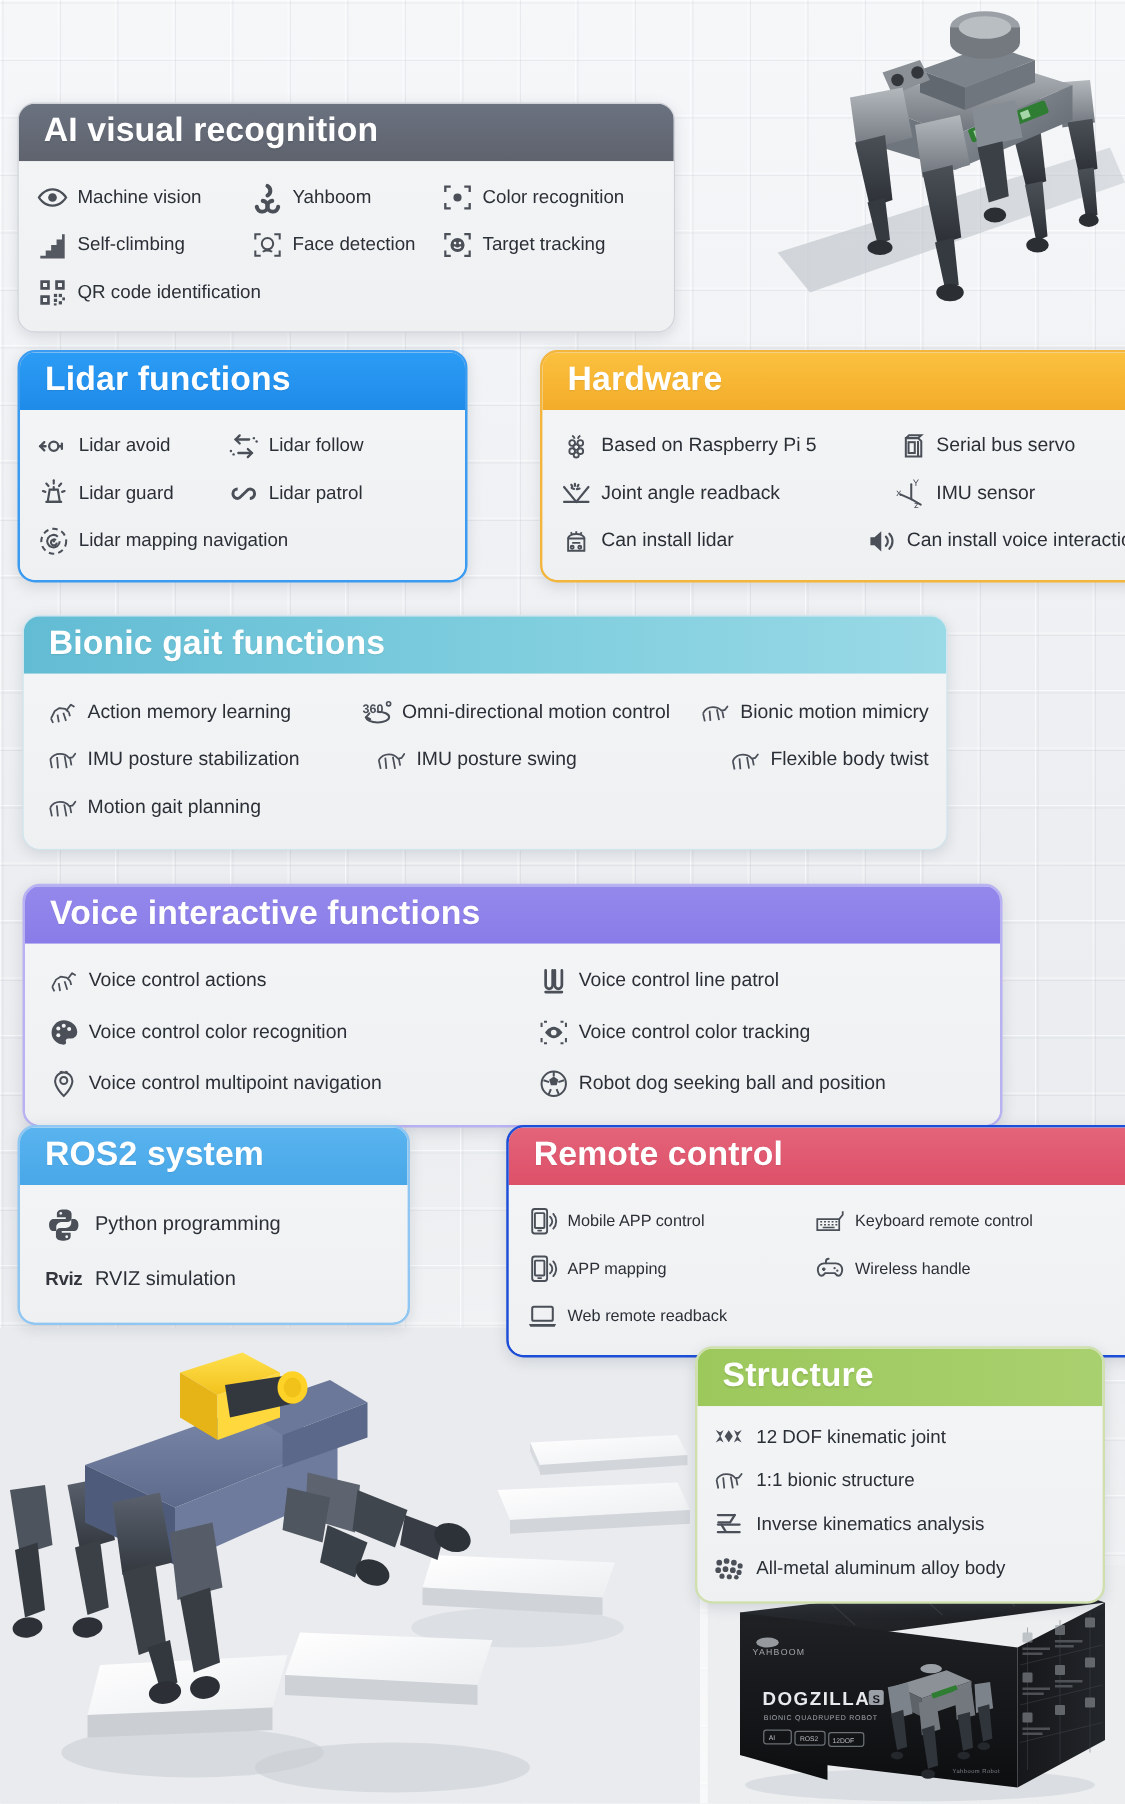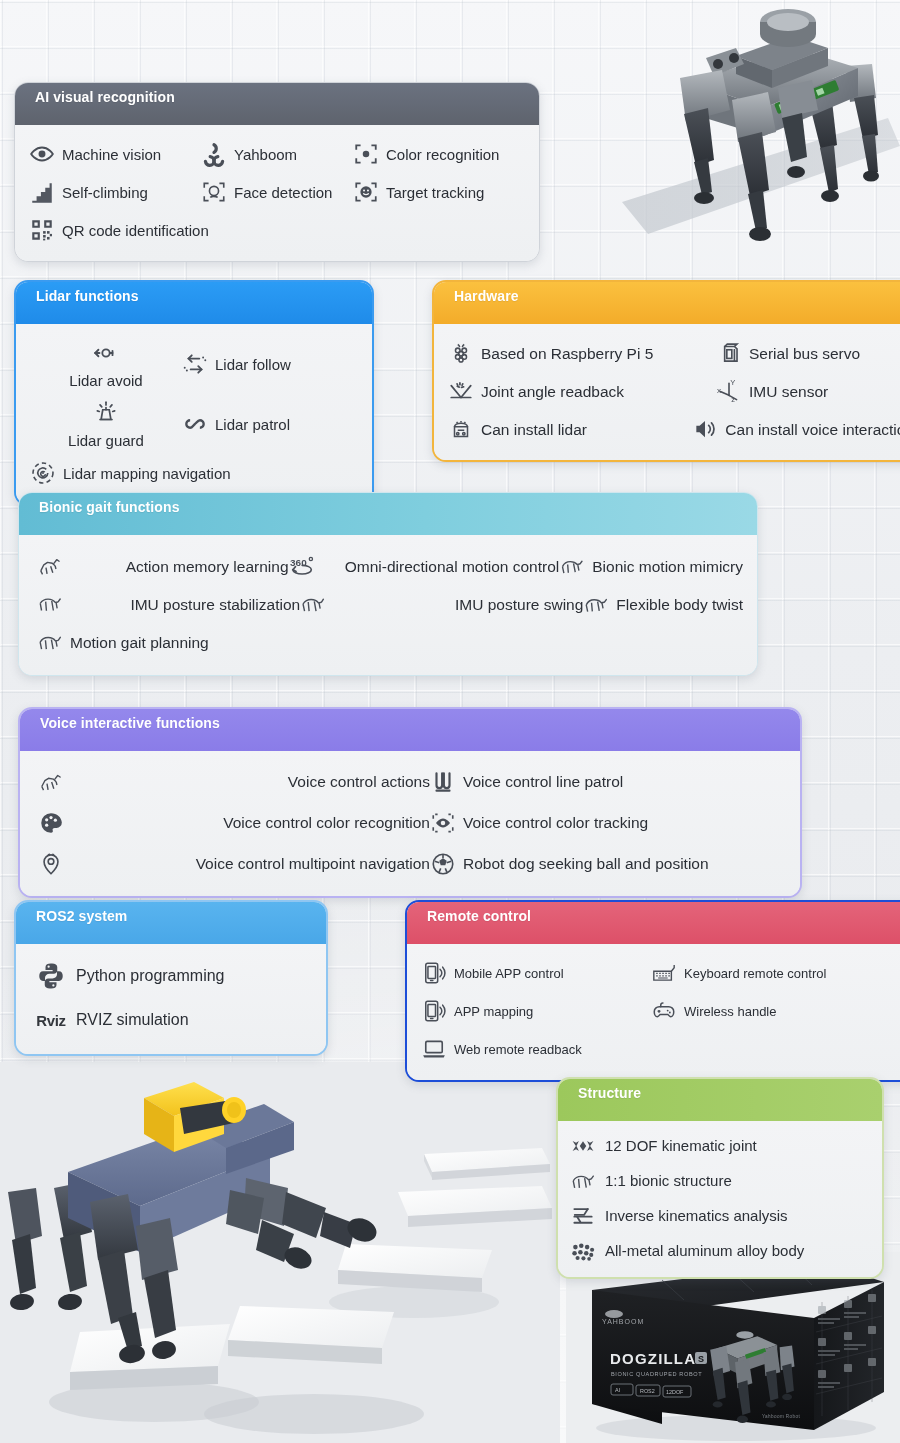--- a/index.html
+++ b/index.html
@@ -59,24 +59,24 @@
   
   .card {
     position: absolute;
     z-index: 6;
     border-radius: 14px;
     overflow: hidden;
     background: #f1f2f4;
     box-shadow: 0 3px 10px rgba(90,100,115,.18);
   }
   .card > .hdr {
-    font-size: 14px;
+    font-size: 27px;
     font-weight: 600;
     color: #fff;
-    padding: 7px 0 20px 20px;
+    padding: 7px 0 9px 20px;
     letter-spacing: .1px;
     line-height: 1.1;
     text-shadow: 0 1px 1px rgba(0,0,0,.08);
   }
   .card > .body {
     padding: 10px 14px 12px 14px;
     background: linear-gradient(180deg,#f3f4f6 0%, #eef0f2 100%);
   }
   .rows { display: flex; flex-direction: column; }
   .row  { display: flex; align-items: center; }
@@ -119,27 +119,27 @@
   #card-ros .hdr { background: linear-gradient(180deg,#59b4ef 0%,#49a7e8 100%); }
 
   #card-remote      { left: 366px; top: 900px; width: 516px; border: 2px solid #1d4ed8; margin-left: 39px; }
   #card-remote .hdr { background: linear-gradient(180deg,#e4647a 0%,#dd5068 100%); }
 
   #card-struct      { left: 556px; top: 1077px; width: 328px; border: 2px solid #cfe0ae; }
   #card-struct .hdr { background: linear-gradient(90deg,#9cc85c 0%,#a9d06e 100%); }
 
   
   #card-ai  .c1 { width: 172px; } #card-ai  .c2 { width: 152px; }
-  #card-lidar .c1 { width: 152px; flex-direction: column; }
+  #card-lidar .c1 { width: 152px; }
   #card-hw  .c1 { width: 268px; }
   #card-gait .c1 { width: 288px; } #card-gait .c2 { width: 310px; }
   #card-voice .c1 { width: 392px; }
   #card-remote .c1 { width: 230px; }
 
-  #card-gait .feat, #card-voice .feat { font-size: 15.5px; justify-content: space-between; }
+  #card-gait .feat, #card-voice .feat { font-size: 15.5px; }
   #card-gait .body { padding: 12px 14px 14px 18px; }
   #card-voice .body { padding: 10px 14px 12px 18px; }
   #card-voice .feat { padding: 7.5px 0; }
   #card-hw .feat { font-size: 15.5px; }
   #card-remote .feat { font-size: 13px; }
   #card-struct .feat { font-size: 15px; padding: 4.5px 0; gap: 9px; }
   #card-struct .body { padding: 7px 12px 9px 12px; }
   #card-ros .feat { font-size: 16px; padding: 7px 0; gap: 10px; }
   #card-ros .body { padding: 10px 12px 12px 20px; }
   #card-ros .ico { width: 30px; height: 30px; }

